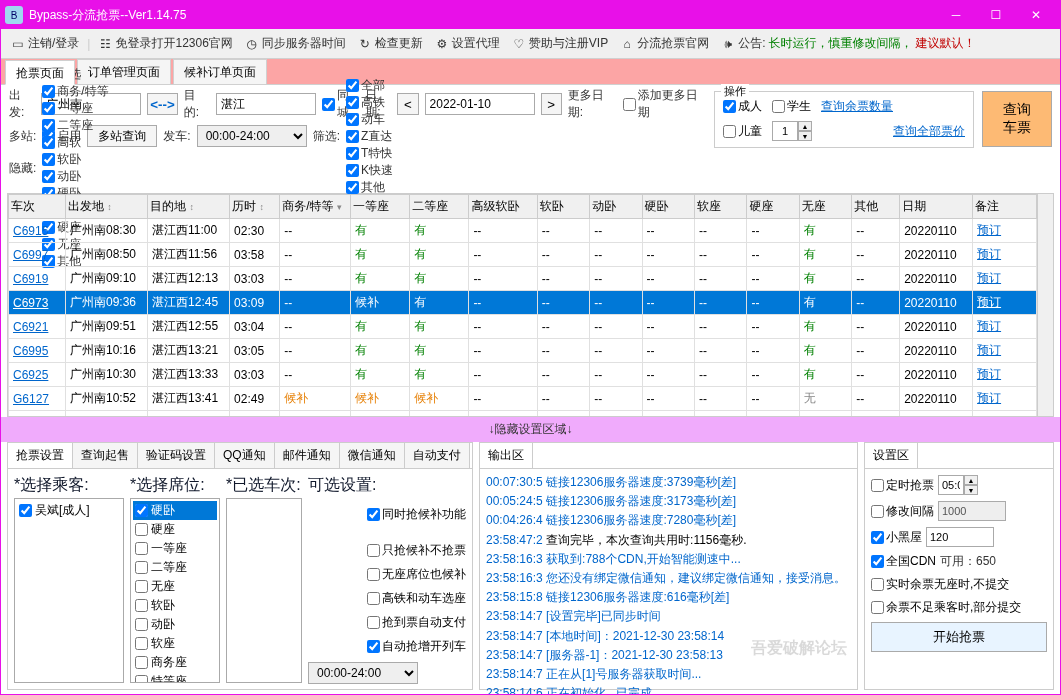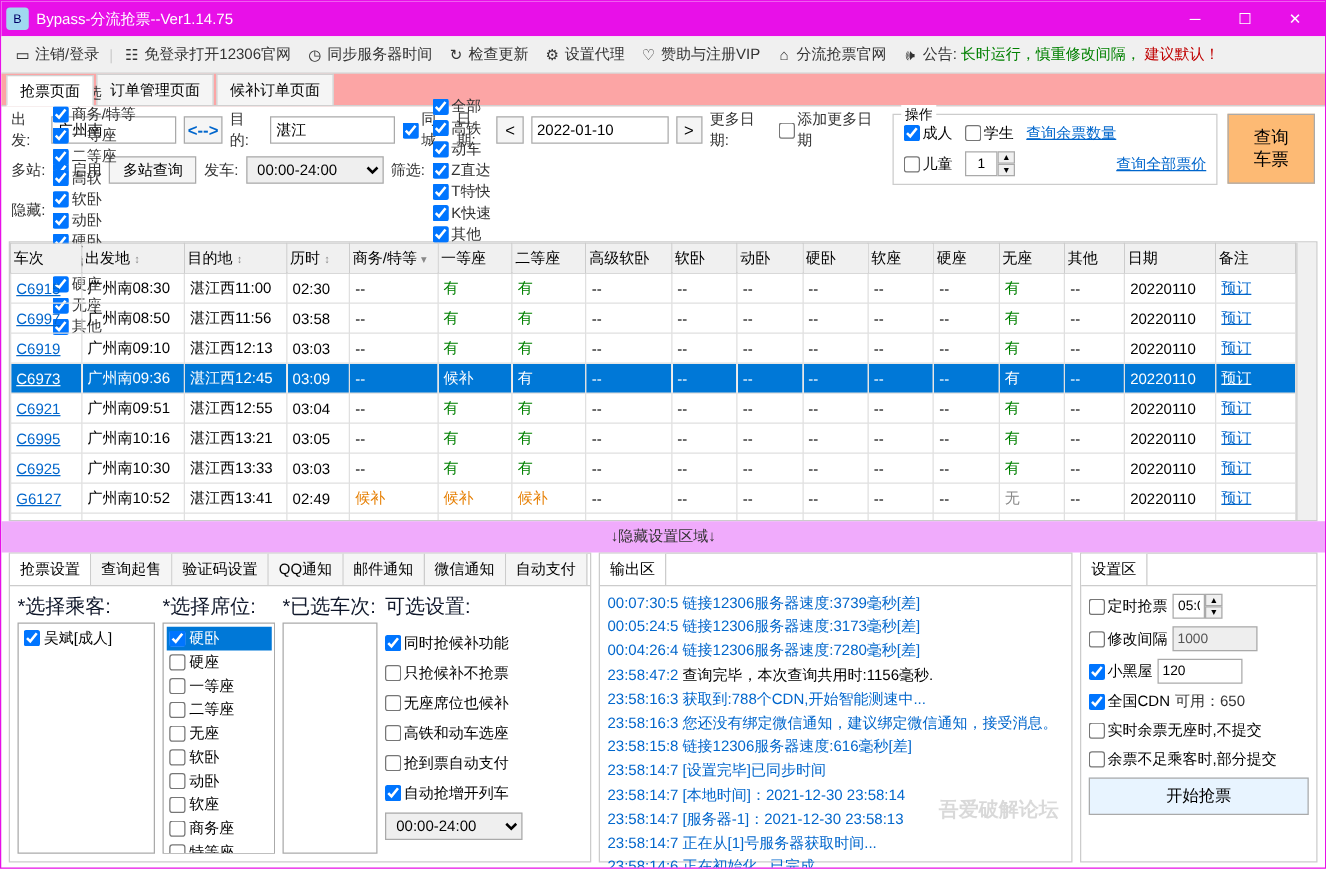--- a/index.html
+++ b/index.html
@@ -47,21 +47,21 @@
 .panel { border: 1px solid #ccc; display: flex; flex-direction: column; }
 .panel-tabs { display: flex; border-bottom: 1px solid #ccc; }
 .ptab { padding: 4px 8px; border-right: 1px solid #ccc; cursor: pointer; font-size:12px; background:#f5f5f5; }
 .ptab.active { background: #fff; }
 .panel-body { flex: 1; padding: 6px; display: flex; gap: 6px; overflow:hidden; }
 .col-box { display:flex; flex-direction:column; }
 .col-title { font-size: 16px; margin-bottom: 2px; color:#0f172a; }
 .listbox { border: 1px solid #aaa; flex:1; overflow-y:auto; padding:2px; background:#fff; }
 .listbox .li { display:flex; align-items:center; gap:3px; padding:1px 2px; }
 .opt-col { display:flex; flex-direction:column; gap:4px; }
-.opt-col .chk { height:22px; }
+.opt-col .chk { height:22px;justify-content:flex-end; }
 .output-panel { flex: 1; }
 .output-body { flex:1; padding:4px 6px; overflow-y:auto; font-size:12px; line-height:1.6; }
 .log-time { color:#0066cc; }
 .log-blue { color:#0066cc; }
 .log-black { color:#000; }
 .settings-panel { width: 190px; }
 .set-body { padding:6px; display:flex; flex-direction:column; gap:6px; }
 .set-row { display:flex; align-items:center; gap:4px; }
 .spin { width:68px; height:20px; border:1px solid #aaa; padding:1px 3px; font-size:11px; }
 .start-btn { margin-top:auto; height:30px; background:#e8f4ff; border:1px solid #aaa; cursor:pointer; font-size:13px; }
@@ -571,21 +571,21 @@
         <div class="col-title">*已选车次:</div>
         <div class="listbox"></div>
       </div>
       <div class="col-box opt-col" style="flex:1">
         <div class="col-title">可选设置:</div>
         <div id="opt-list">
             <label class="chk" style="height: 24px;">
               <input type="checkbox" checked="" style="">
               <span>同时抢候补功能</span>
             </label>
-            <label class="chk" style="height: 24px;">
+            <label class="chk" style="height: 24px; margin-top: 12px;">
               <input type="checkbox" style="">
               <span>只抢候补不抢票</span>
             </label>
             <label class="chk" style="height: 24px;">
               <input type="checkbox" style="">
               <span>无座席位也候补</span>
             </label>
             <label class="chk" style="height: 24px;">
               <input type="checkbox" style="">
               <span>高铁和动车选座</span>

